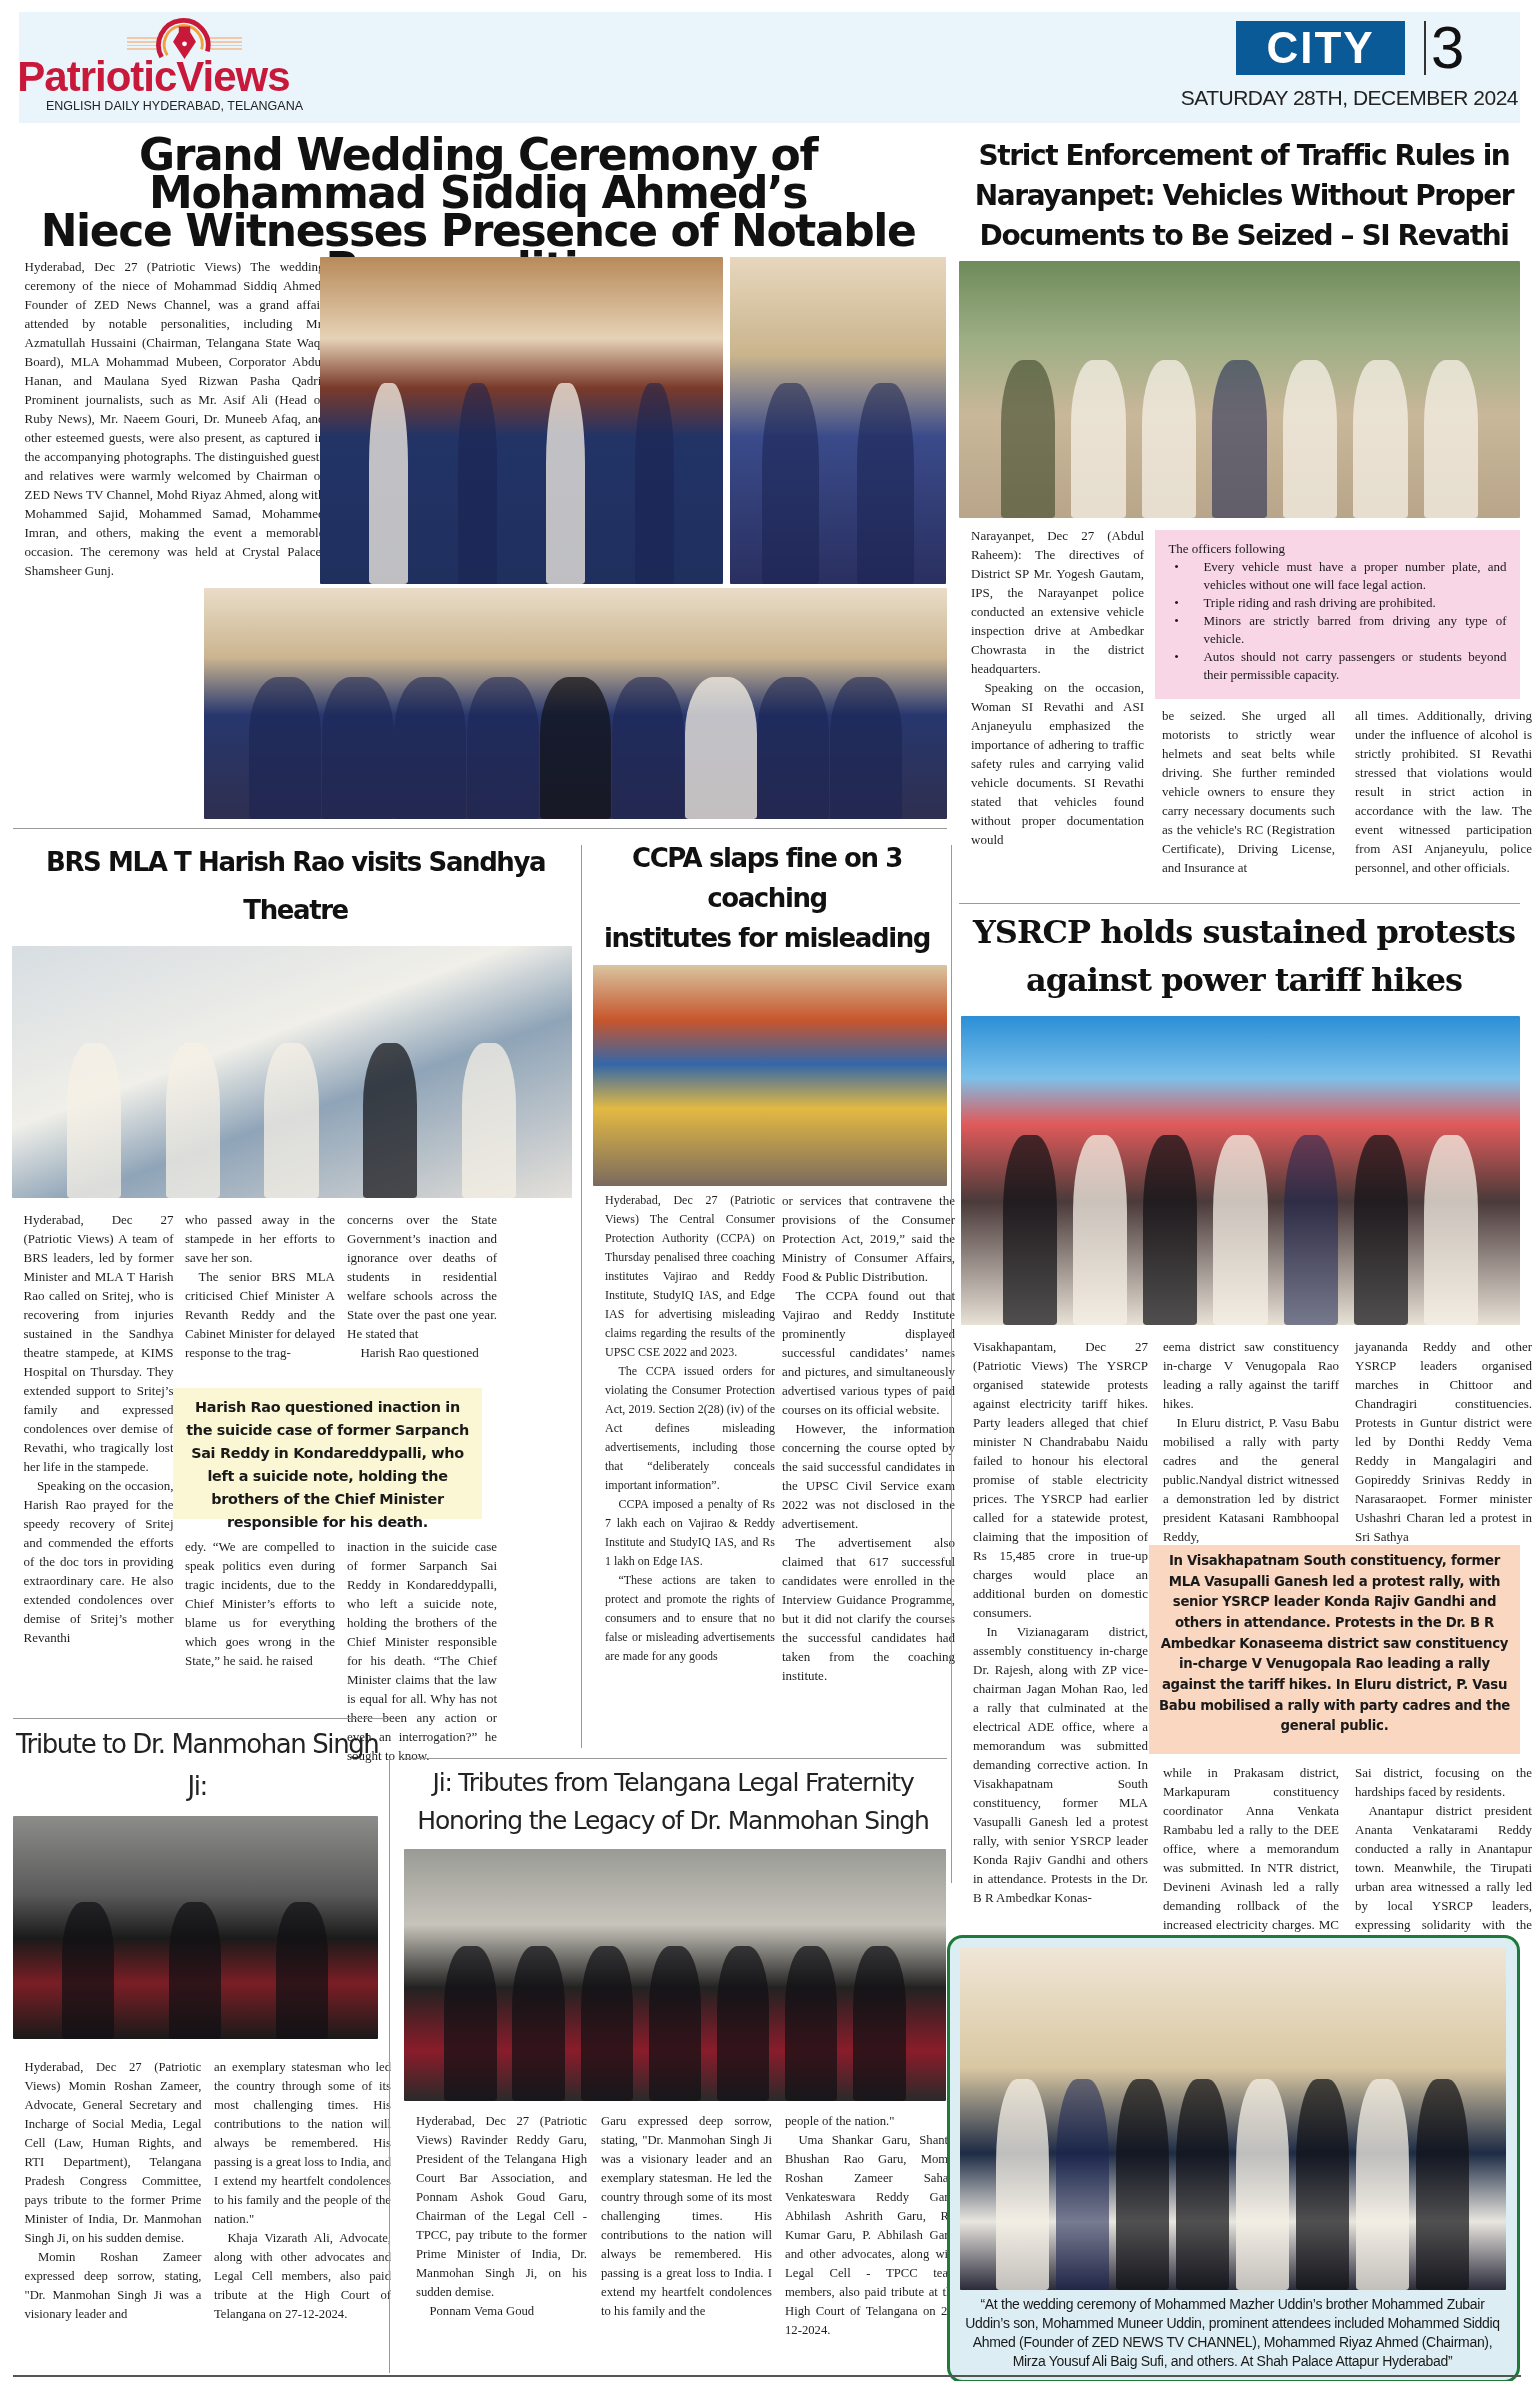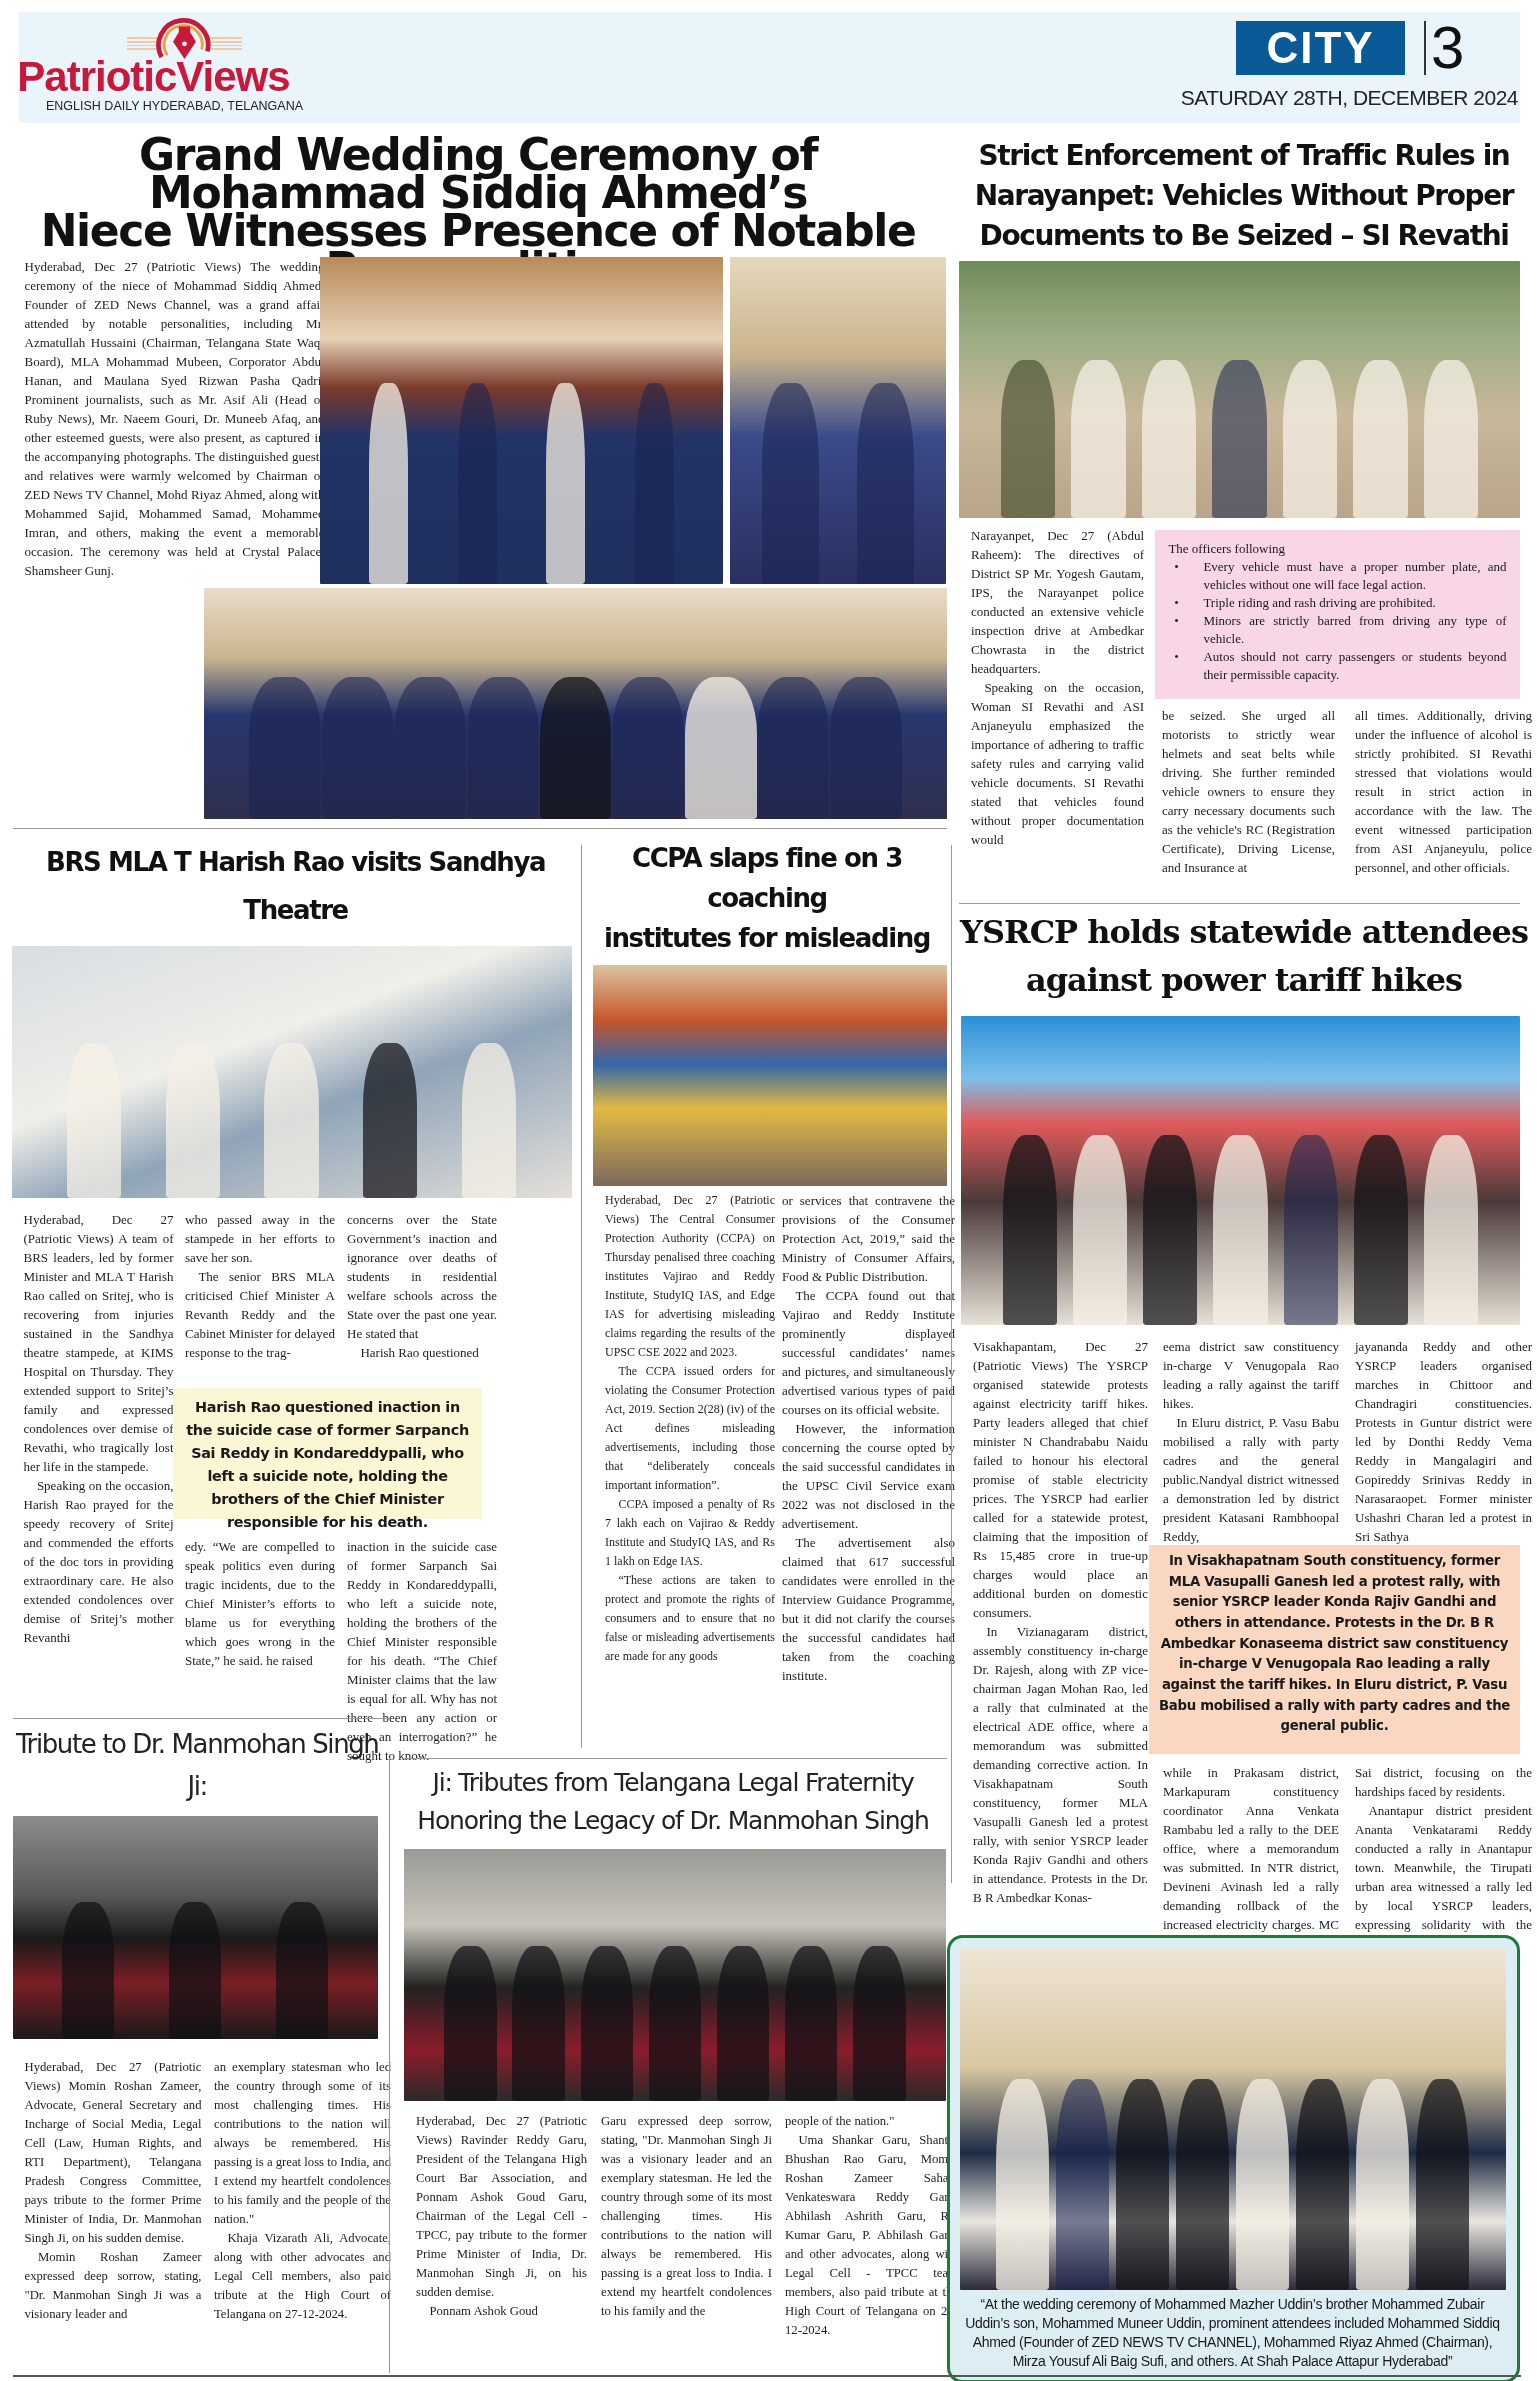--- a/index.html
+++ b/index.html
@@ -207,21 +207,21 @@
 </div>
 <div class="abs col" style="left:770px;top:1191px;width:173px;font-size:13px;">
   <p class="first">or services that contravene the provisions of the Consumer Protection Act, 2019,” said the Ministry of Consumer Affairs, Food &amp; Public Distribution.</p>
   <p>The CCPA found out that Vajirao and Reddy Institute prominently displayed successful candidates’ names and pictures, and simultaneously advertised various types of paid courses on its official website.</p>
   <p>However, the information concerning the course opted by the said successful candidates in the UPSC Civil Service exam 2022 was not disclosed in the advertisement.</p>
   <p>The advertisement also claimed that 617 successful candidates were enrolled in the Interview Guidance Programme, but it did not clarify the courses the successful candidates had taken from the coaching institute.</p>
 </div>
 <div class="vrule abs" style="left:951px;top:845px;height:1038px;"></div>
 
 <div class="abs hl" style="left:956px;top:908px;width:576px;font-family:'DejaVu Serif',serif;font-size:32px;line-height:48px;letter-spacing:-1px;">
-  <div>YSRCP holds statewide attendees</div>
+  <div>YSRCP holds sustained protests</div>
   <div>against power tariff hikes</div>
 </div>
 <div class="abs photo ph-rally" style="left:961px;top:1016px;width:559px;height:309px;">
   <div class="figures">
       <div class="fig d"></div>
       <div class="fig w"></div>
       <div class="fig d"></div>
       <div class="fig w"></div>
       <div class="fig"></div>
       <div class="fig d"></div>
@@ -281,21 +281,21 @@
       <div class="fig d"></div>
       <div class="fig d"></div>
       <div class="fig d"></div>
       <div class="fig d"></div>
       <div class="fig d"></div>
       <div class="fig d"></div>
     </div>
 </div>
 <div class="abs col" style="left:404px;top:2112px;width:171px;font-size:12.7px;">
   <p class="first">Hyderabad, Dec 27 (Patriotic Views) Ravinder Reddy Garu, President of the Telangana High Court Bar Association, and Ponnam Ashok Goud Garu, Chairman of the Legal Cell - TPCC, pay tribute to the former Prime Minister of India, Dr. Manmohan Singh Ji, on his sudden demise.</p>
-  <p>Ponnam Ashok Goud</p>
+  <p>Ponnam Vema Goud</p>
 </div>
 <div class="abs col" style="left:589px;top:2112px;width:171px;font-size:12.7px;">
   <p class="first">Garu expressed deep sorrow, stating, "Dr. Manmohan Singh Ji was a visionary leader and an exemplary statesman. He led the country through some of its most challenging times. His contributions to the nation will always be remembered. His passing is a great loss to India. I extend my heartfelt condolences to his family and the</p>
 </div>
 <div class="abs col" style="left:773px;top:2112px;width:173px;font-size:12.7px;">
   <p class="first">people of the nation."</p>
   <p>Uma Shankar Garu, Shanthi Bhushan Rao Garu, Momin Roshan Zameer Sahab, Venkateswara Reddy Garu, Abhilash Ashrith Garu, Raj Kumar Garu, P. Abhilash Garu, and other advocates, along with Legal Cell - TPCC team members, also paid tribute at the High Court of Telangana on 27-12-2024.</p>
 </div>
 
 <div class="abs green-box" style="left:947px;top:1923px;width:573px;height:448px;margin-top:12px;">

